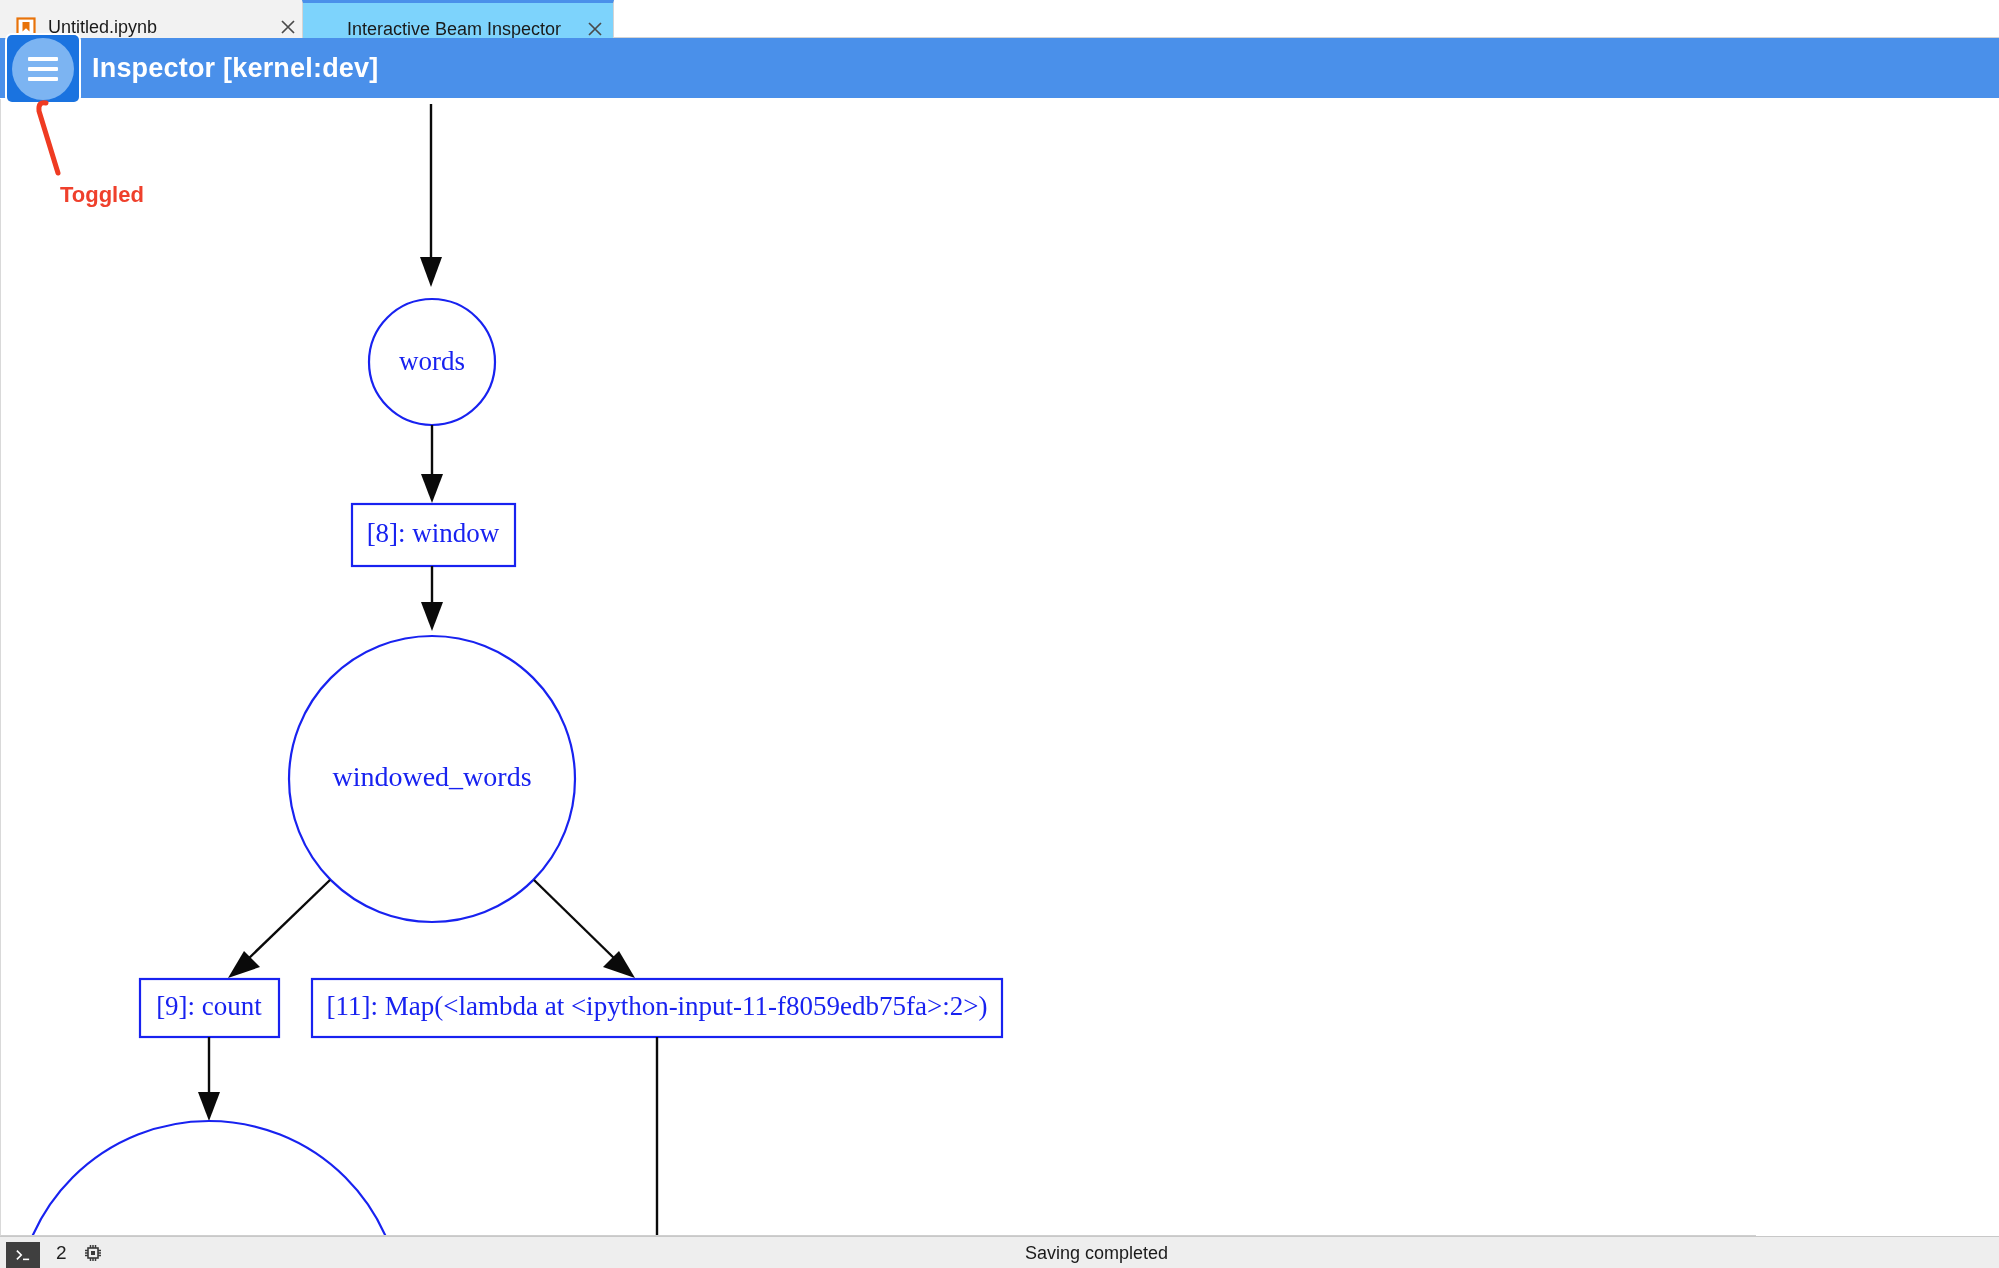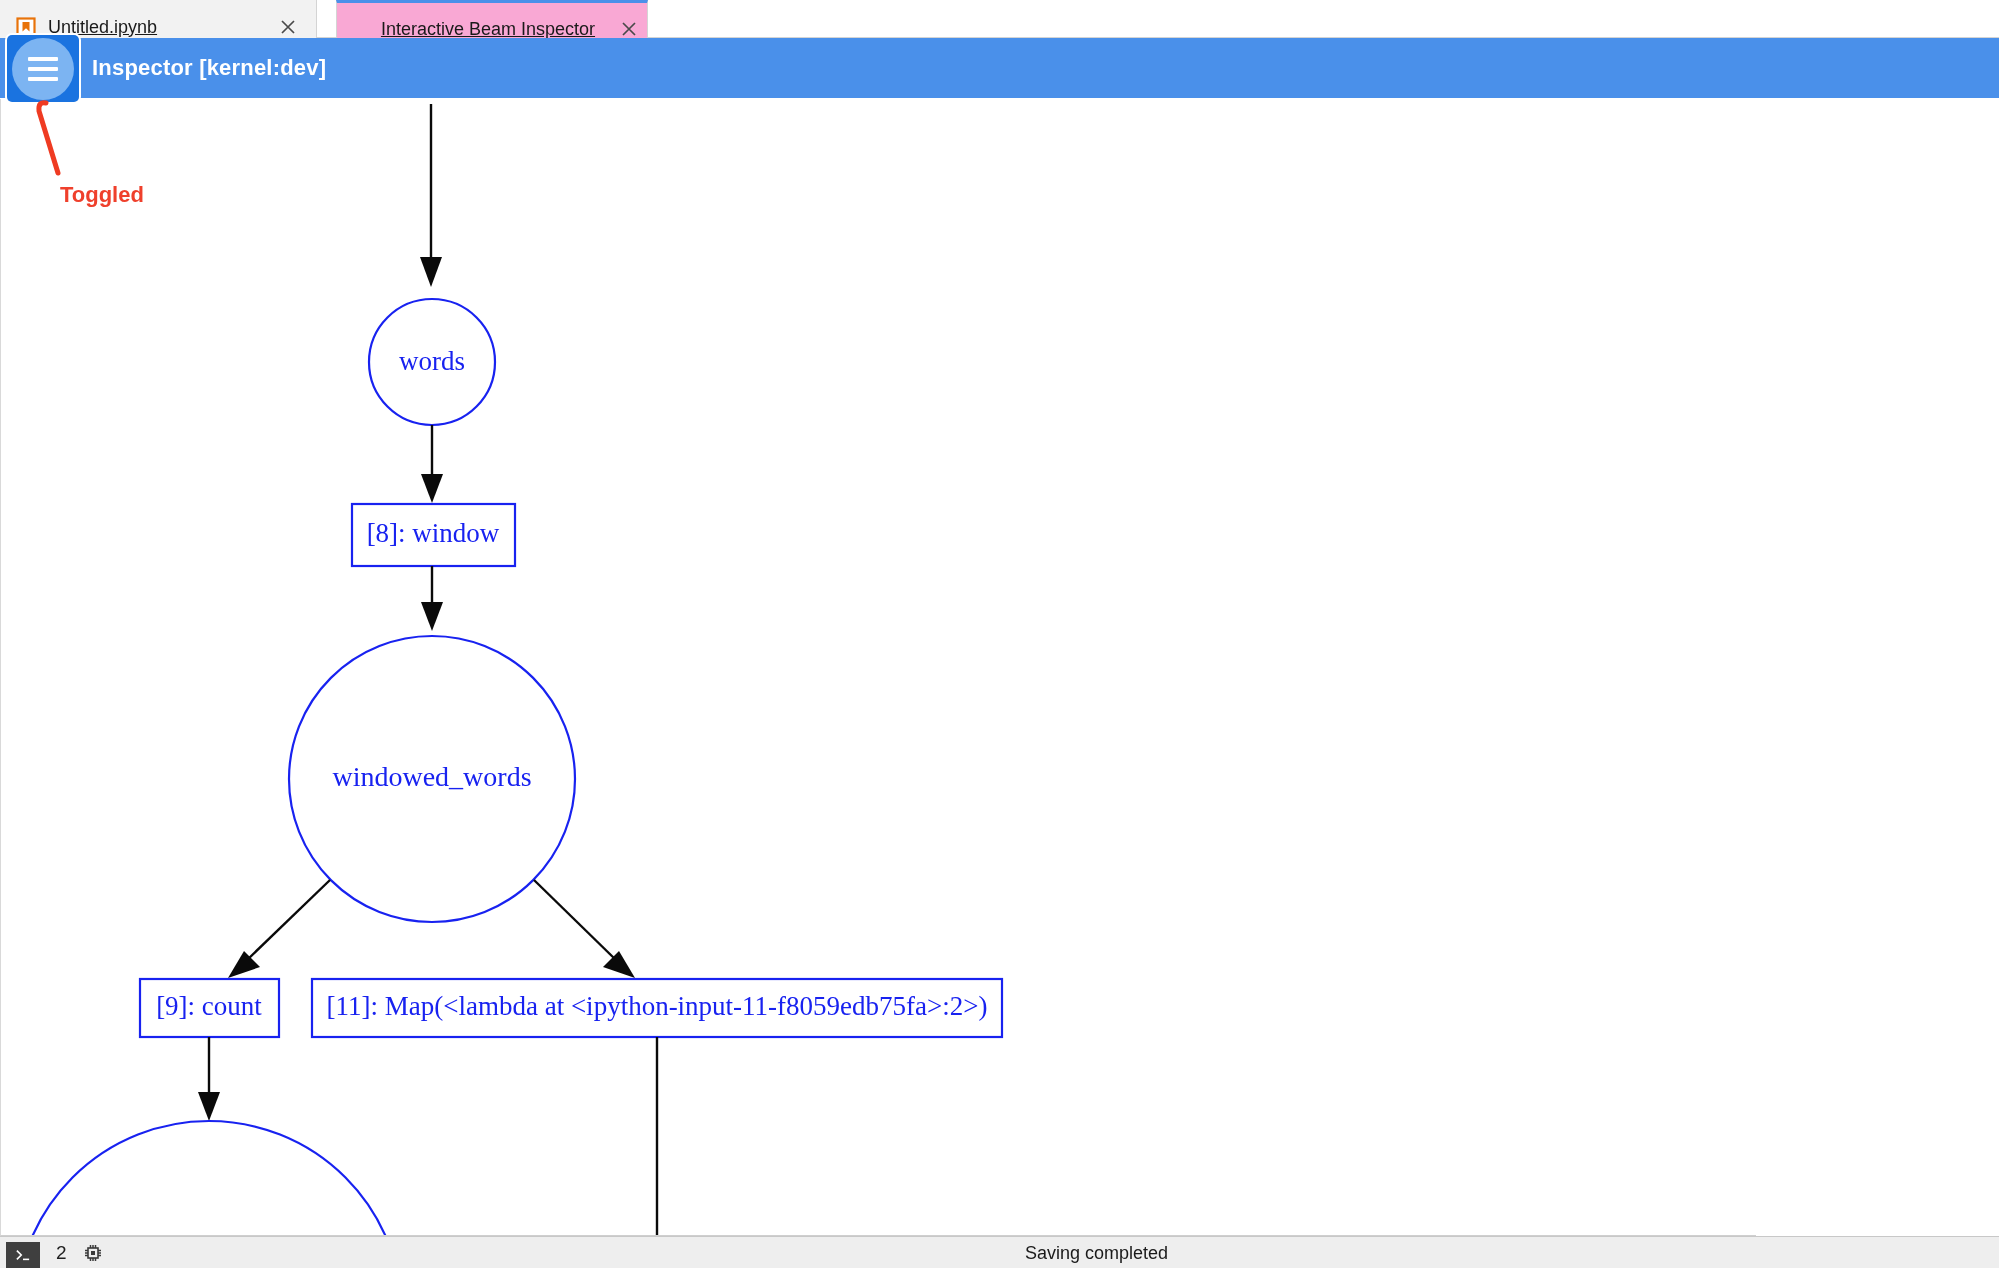--- a/index.html
+++ b/index.html
@@ -28,33 +28,32 @@
   .tab {
     position: absolute;
     top: 0;
     height: 54px;
     box-sizing: border-box;
     display: flex;
     align-items: center;
     font-size: 18px;
     color: #1a1a1a;
     white-space: nowrap;
-    text-decoration: underline;
   }
   .tab.inactive {
     left: 0;
     width: 317px;
     background: #f2f2f2;
     border-right: 1px solid #d4d4d4;
     border-bottom: 1px solid #d4d4d4;
   }
   .tab.active {
-    left: 336px;
+    left: 302px;
     width: 312px;
-    background: #f9a8d4;
+    background: #7dd3fc;
     border-top: 3px solid #4a90ea;
     border-right: 1px solid #d4d4d4;
     border-left: 1px solid #d4d4d4;
   }
   .tab-file-icon {
     width: 20px; height: 20px;
     margin-left: 16px;
     flex: none;
     display: block;
   }
@@ -117,21 +116,21 @@
     background: #ffffff;
     margin: 3px 0;
     border-radius: 1px;
   }
   #inspector-title {
     position: absolute;
     left: 92px;
     top: 38px;
     height: 60px;
     line-height: 60px;
-    font-size: 22px;
+    font-size: 27px;
     font-weight: bold;
     color: #ffffff;
     letter-spacing: 0.2px;
     white-space: nowrap;
     z-index: 4;
   }
 
   
   #annotation-arrow {
     position: absolute;

